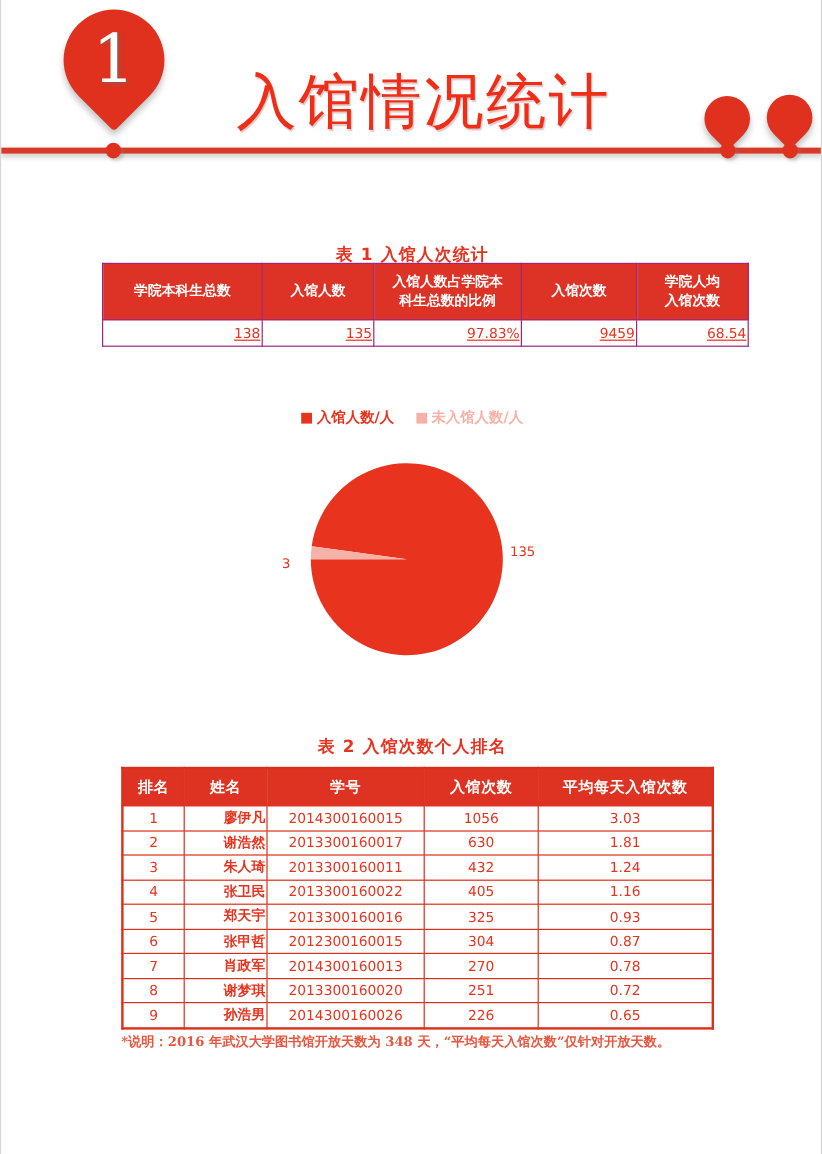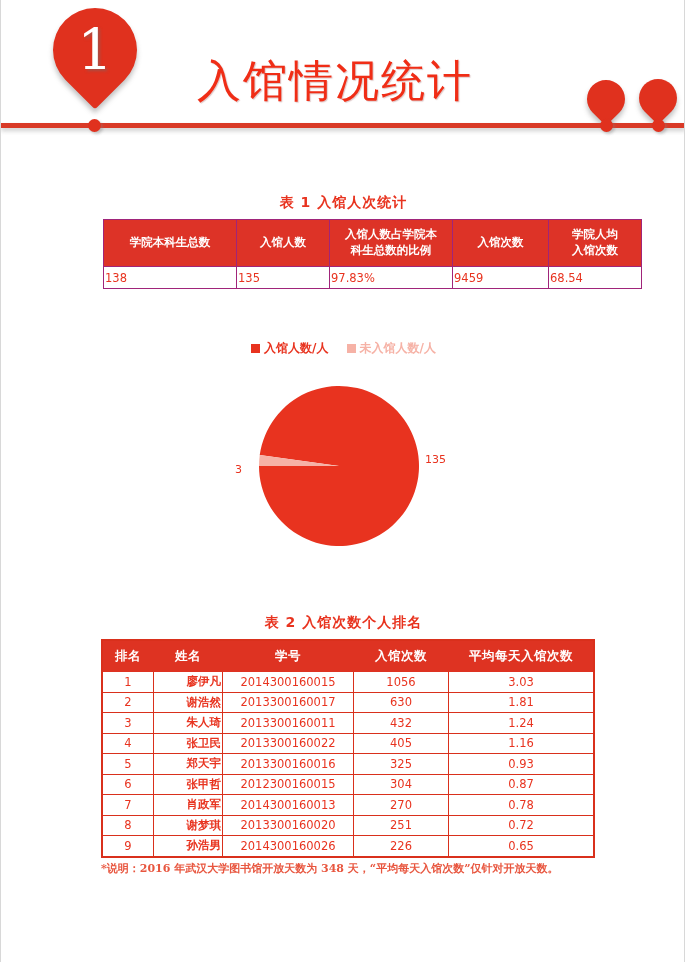--- a/index.html
+++ b/index.html
@@ -59,21 +59,21 @@
     color: #ffffff;
     text-shadow: 2px 2px 3px rgba(110,110,110,0.5);
     line-height: 1;
     z-index: 3;
   }
 
   #banner-title {
     position: absolute;
     left: 196px;
     top: 52px;
-    font-size: 44px;
+    font-size: 50px;
     font-weight: 400;
     letter-spacing: 2px;
     color: #f02d16;
     text-shadow: 1px 1px 1px rgba(200,160,160,0.6);
     white-space: nowrap;
     font-family: "DejaVu Sans", "Liberation Sans", sans-serif;
   }
 
   #header-rule {
     position: absolute;
@@ -100,29 +100,30 @@
   
   .table-caption {
     position: absolute;
     width: 685px;
     text-align: center;
     font-size: 14px;
     font-weight: bold;
     color: #e8331f;
     letter-spacing: 1px;
   }
-  #caption-table1 { top: 194px; }
+  #caption-table1 { top: 204px; }
   #caption-table2 { top: 614px; }
 
   
   #table1-wrap {
     position: absolute;
-    left: 102px;
+    left: 84px;
     top: 219px;
     width: 513px;
+    text-decoration: underline;
   }
   table.t1 {
     border-collapse: collapse;
     width: 513px;
     table-layout: fixed;
   }
   table.t1 th {
     background: #dd3327;
     color: #ffffff;
     font-size: 11.5px;
@@ -131,21 +132,21 @@
     padding: 5px 2px;
     height: 36px;
     border: 1px solid #a0247a;
     vertical-align: middle;
     text-align: center;
   }
   table.t1 td {
     background: #ffffff;
     color: #e8331f;
     font-size: 11.5px;
-    text-align: left;
+    text-align: right;
     height: 19px;
     border: 1px solid #a0247a;
     font-family: "DejaVu Sans", "Liberation Sans", sans-serif;
   }
 
   
   #pie-block {
     position: absolute;
     left: 0;
     top: 335px;

